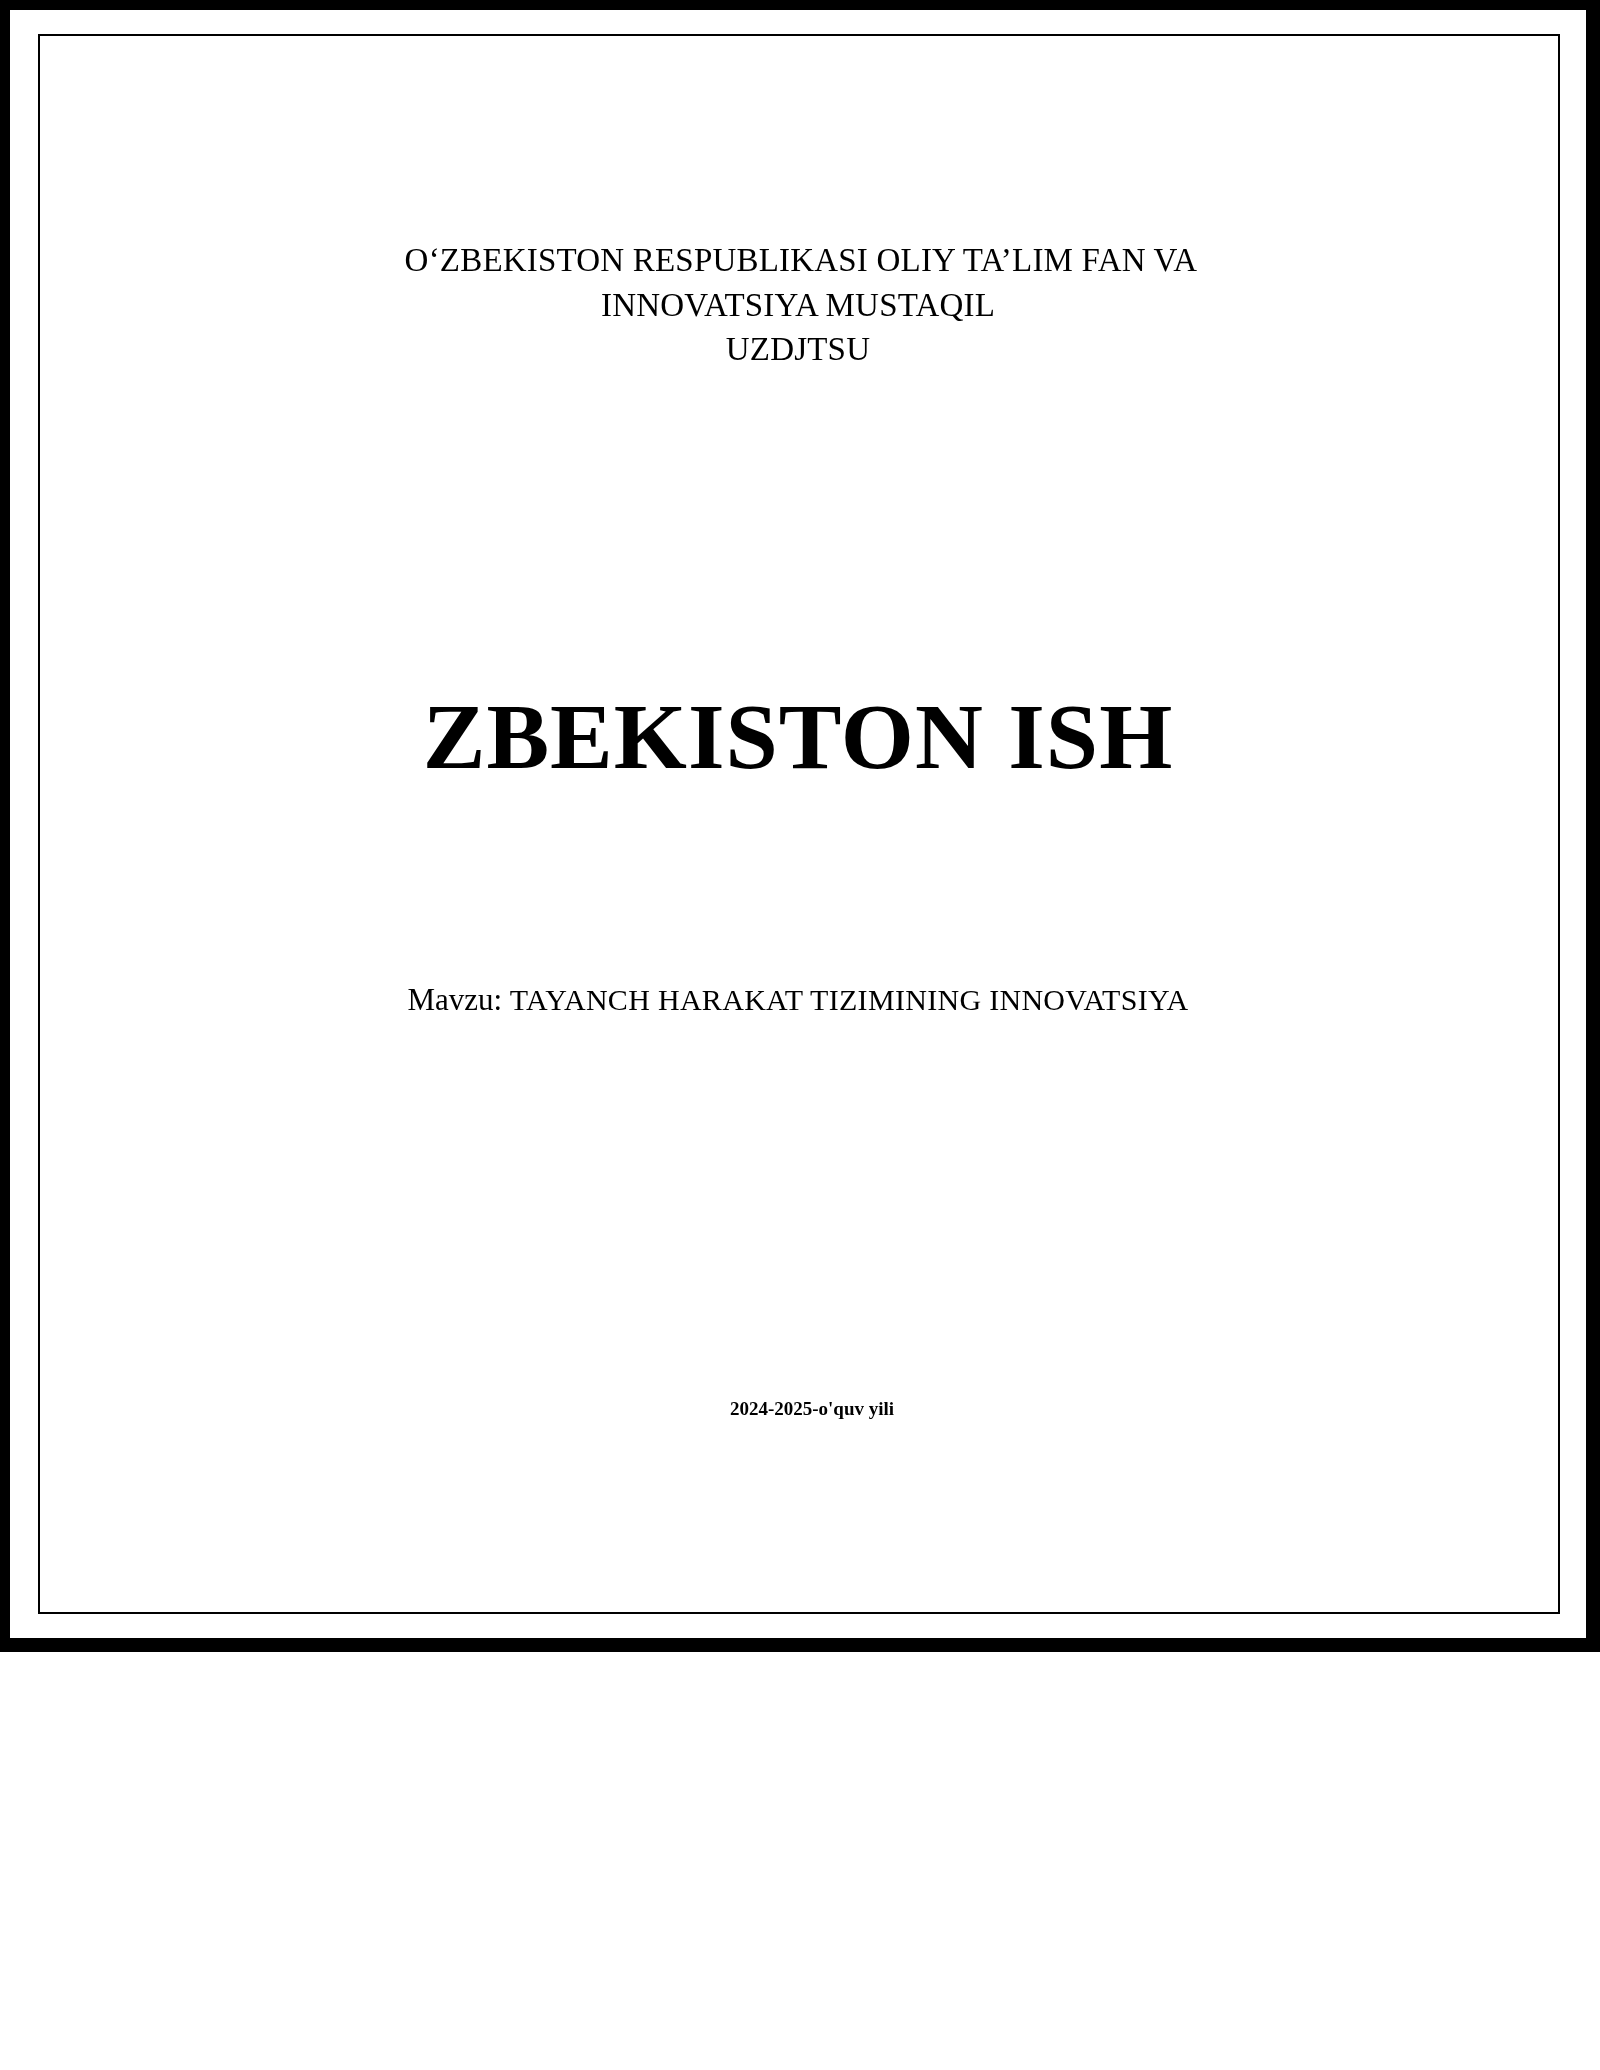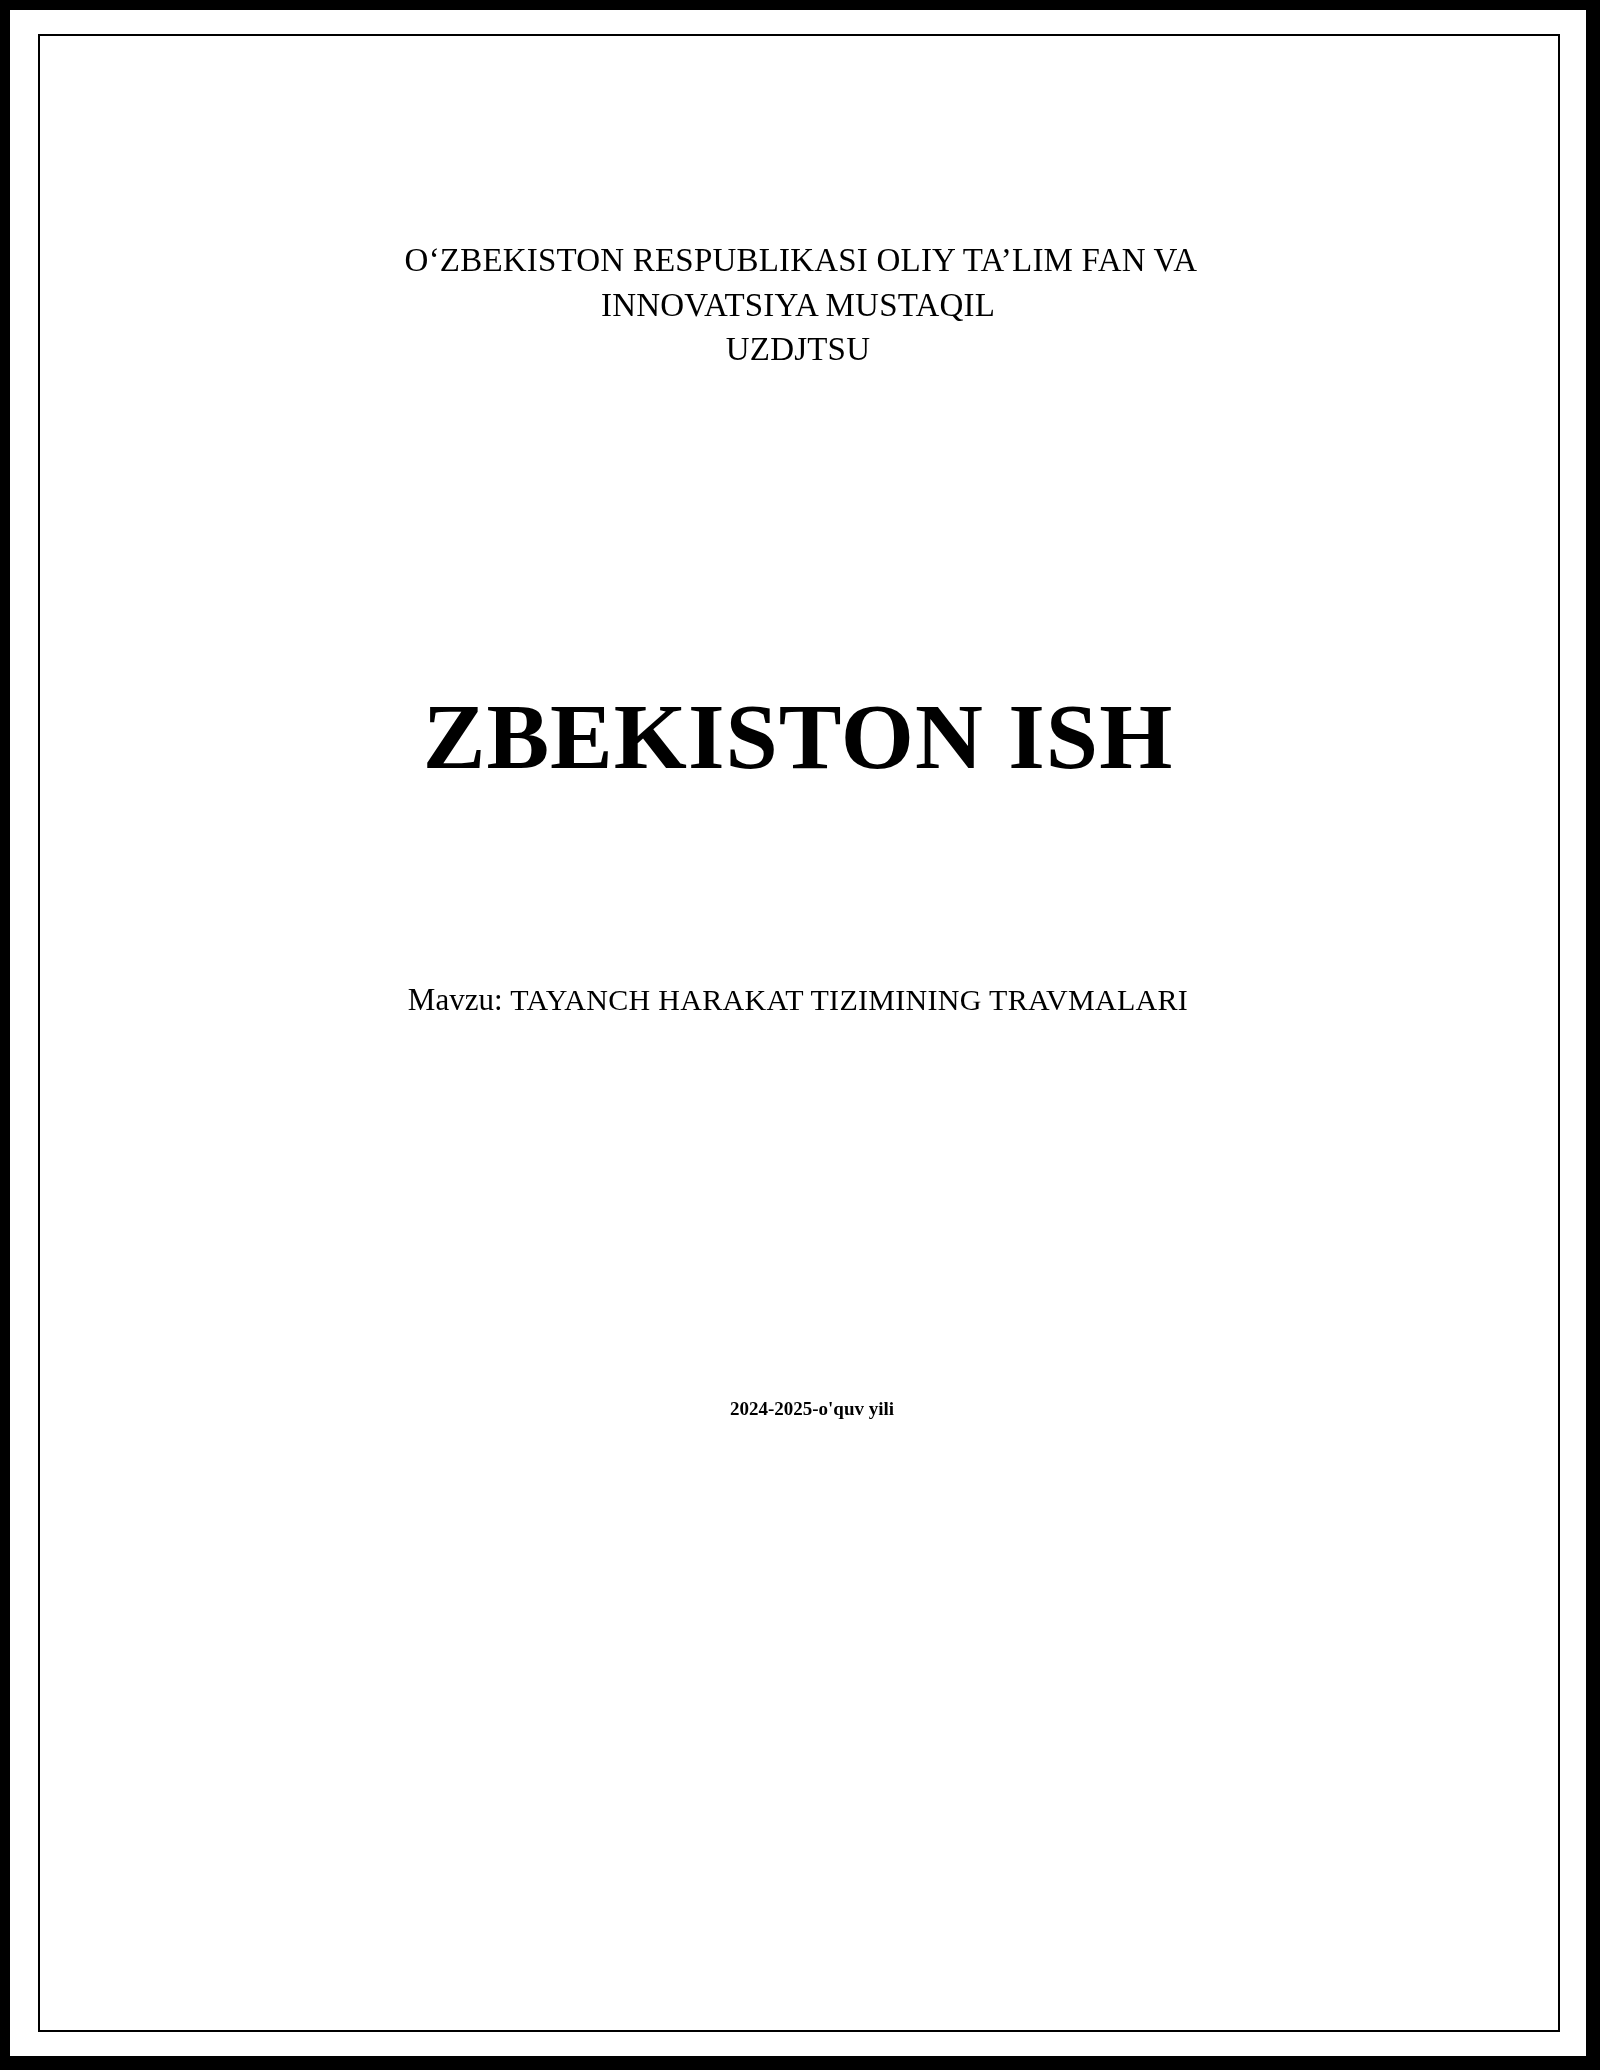--- a/index.html
+++ b/index.html
@@ -13,21 +13,21 @@
     font-family: "Liberation Serif", serif;
     color: #000000;
     overflow: hidden;
   }
   
   .page-frame {
     position: absolute;
     left: 0;
     top: 0;
     width: 1600px;
-    height: 2070px;
+    height: 1652px;
     background: #000000;
     box-sizing: border-box;
     padding: 10px 14px 14px 10px;
   }
   .page-sheet {
     position: relative;
     width: 100%;
     height: 100%;
     background: #ffffff;
     box-sizing: border-box;
@@ -112,20 +112,20 @@
       <div class="ministry-block">
         <span class="ministry-line l1">O‘ZBEKISTON RESPUBLIKASI OLIY TA’LIM FAN VA</span>
         <span class="ministry-line l2">INNOVATSIYA MUSTAQIL</span>
         <span class="ministry-line l3">UZDJTSU</span>
       </div>
 
       <div class="main-title">ZBEKISTON ISH</div>
 
       <div class="subject-line">
         <span class="subject-label">Mavzu:</span>
-        <span class="subject-value">TAYANCH HARAKAT TIZIMINING TRAVMALARI</span>
+        <span class="subject-value">TAYANCH HARAKAT TIZIMINING INNOVATSIYA</span>
       </div>
 
       <div class="year-line">2024-2025-o'quv yili</div>
 
     </div>
   </div>
 </div>
 
 </body></html>

